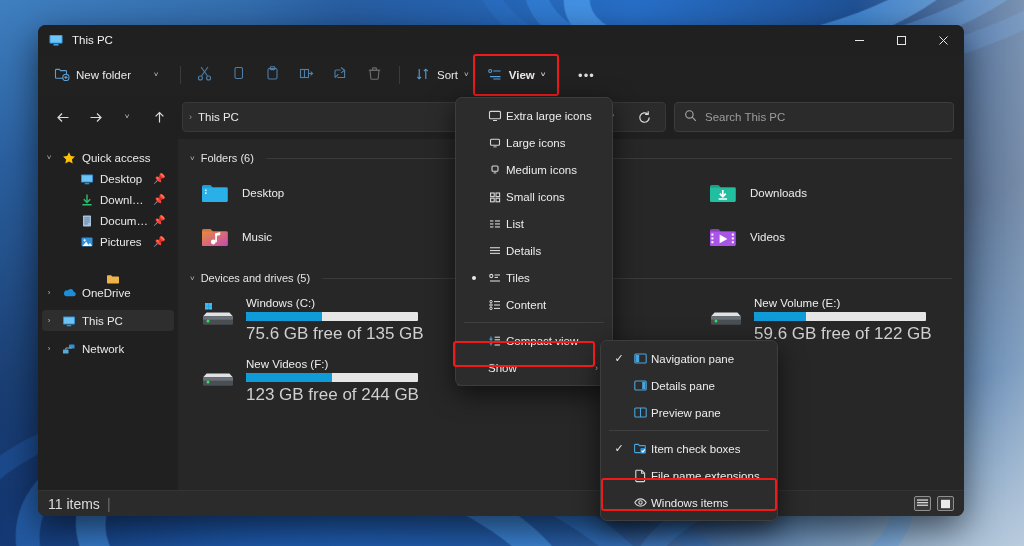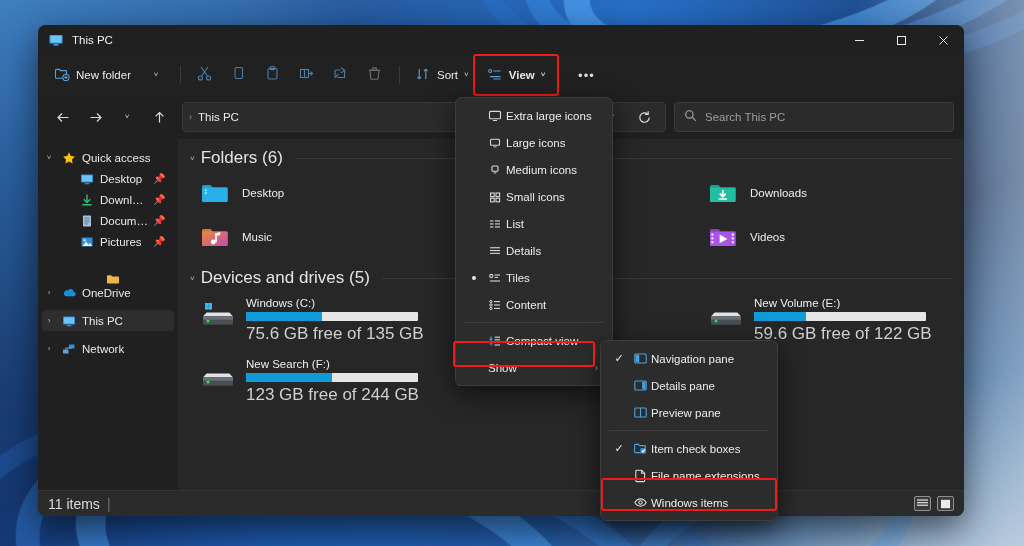--- a/index.html
+++ b/index.html
@@ -126,21 +126,21 @@
   .ti { width:16px; flex:0 0 16px; display:flex; align-items:center; justify-content:center; }
   .tl { color:#e9e9e9; white-space:nowrap; overflow:hidden; text-overflow:ellipsis; }
   .pin { margin-left:auto; color:#8d8d8d; font-size:10px; }
 
   
   .content { flex:1 1 auto; background:#272727; padding: 8px 12px 0 12px; overflow:hidden; position:relative; }
   .grp {
     display:flex; align-items:center; gap:6px; height:22px; margin-bottom:2px;
   }
   .grp .gchev { color:#b9b9b9; font-size:8px; }
-  .grp .glabel { font-size:17px; color:#e4e4e4; white-space:nowrap; }
+  .grp .glabel { font-size:11px; color:#e4e4e4; white-space:nowrap; }
   .grp .gline { flex:1 1 auto; height:1px; background:#3a3a3a; margin-left:6px; }
 
   .tilegrid { display:grid; grid-template-columns: repeat(3, 1fr); }
   .tile { display:flex; align-items:center; gap:10px; height:44px; padding-left:8px; border-radius:4px; }
   .tile .tname { font-size:11.5px; color:#ededed; }
   .ticon { width:34px; height:30px; flex:0 0 34px; display:flex; align-items:center; justify-content:center; }
 
   .drivegrid { display:grid; grid-template-columns: repeat(3, 1fr); row-gap: 4px; }
   .drive { display:flex; align-items:flex-start; gap:8px; padding:4px 6px 4px 8px; border-radius:4px; }
   .dicon { width:40px; height:36px; flex:0 0 40px; display:flex; align-items:center; justify-content:center; position:relative; margin-top:6px;}
@@ -670,21 +670,21 @@
         <div class="drive">
           <span class="dicon">
             <svg width="40" height="34" viewBox="0 0 40 34">
               <path d="M5 14.5l3.6-4.1h22.8l3.6 4.1z" fill="#dfe3e6"></path>
               <rect x="5" y="14.5" width="30" height="8.2" rx="1.3" fill="#4a4f54"></rect>
               <rect x="5" y="14.5" width="30" height="3.2" fill="#6a7077"></rect>
               <circle cx="10" cy="19" r="1.5" fill="#2ce05c"></circle>
             </svg>
           </span>
           <span class="dinfo">
-            <span class="dname">New Search (F:)</span>
+            <span class="dname">New Videos (F:)</span>
             <span class="dbar">
                 <span id="bar3" style="width: 50%;"></span>
               </span>
             <span class="dfree">123 GB free of 244 GB</span>
           </span>
         </div>
 
         <div class="drive">
           <span class="dicon">
             <svg width="40" height="34" viewBox="0 0 40 34">

